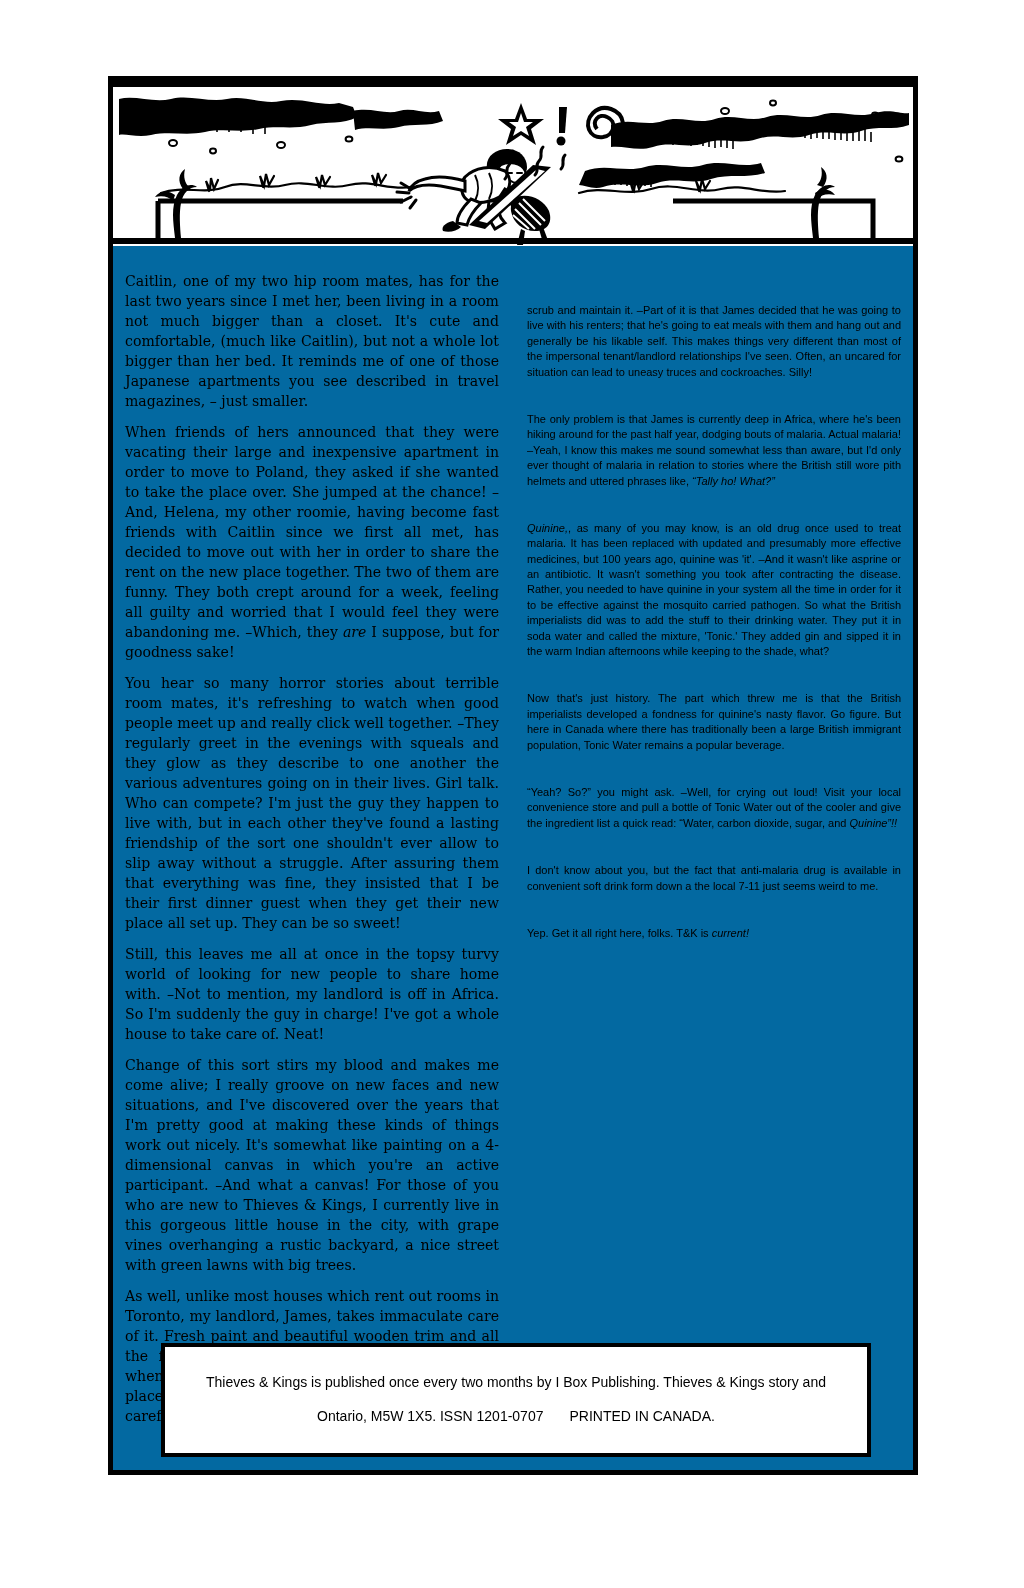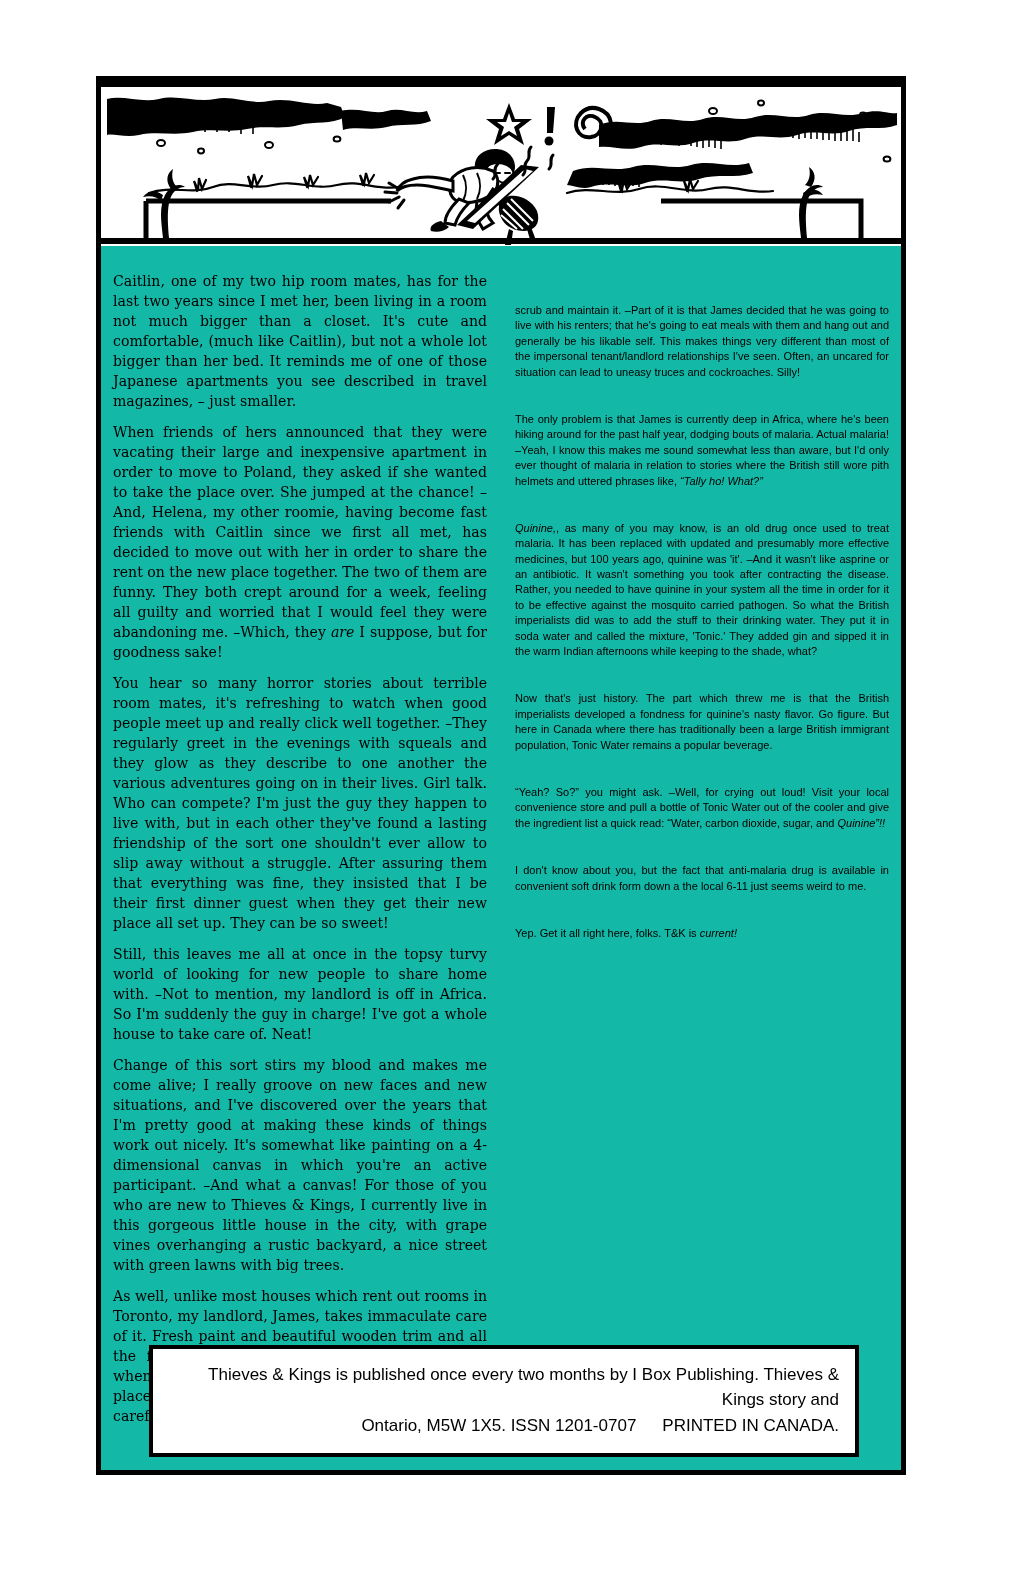--- a/index.html
+++ b/index.html
@@ -11,27 +11,27 @@
     width: 1024px;
     height: 1588px;
     font-family: "Liberation Serif", serif;
     color: #000000;
     overflow: hidden;
   }
 
   
   .page {
     position: absolute;
-    left: 96px;
+    left: 108px;
     top: 76px;
     width: 810px;
     height: 1399px;
     border: 5px solid #000;
     box-sizing: border-box;
-    background: #14b8a6;
+    background: #0369a1;
   }
   .page-inner {
     position: relative;
     width: 100%;
     height: 100%;
   }
 
   
   .banner {
     position: absolute;
@@ -76,25 +76,25 @@
     position: absolute;
     left: 48px;
     bottom: 13px;
     width: 710px;
     border: 4px solid #000;
     box-sizing: border-box;
     padding: 13px 16px 14px 16px;
     background: #fff;
   }
   .colophon p {
-    margin: 0;
+    margin: 12px;
     font-family: "Liberation Sans", sans-serif;
-    font-size: 17px;
+    font-size: 14px;
     line-height: 1.52;
-    text-align: right;
+    text-align: center;
     color: #000;
   }
   .colophon .printed {
     font-weight: normal;
     margin-left: 26px;
     white-space: nowrap;
   }
 </style>
 </head>
 <body>
@@ -289,21 +289,21 @@
       <p>Change of this sort stirs my blood and makes me come alive; I really groove on new faces and new situations, and I've discovered over the years that I'm pretty good at making these kinds of things work out nicely.  It's somewhat like painting on a 4-dimensional canvas in which you're an active participant.  –And what a canvas!  For those of you who are new to Thieves &amp; Kings, I currently live in this gorgeous little house in the city, with grape vines overhanging a rustic backyard, a nice street with green lawns with big trees.</p>
       <p><span>As well, unlike most houses which rent out rooms in Toronto, my landlord, James, takes immaculate care of it.  Fresh paint and beautiful wooden trim and all the fixings.  New visitors always gasp and wow when they walk in the door.  This is a</span> <em>very</em><span> nice place, and so far the people living here have been careful to wash,</span></p>
     </div>
 
     <div class="col col-right">
       <p>scrub and maintain it.  –Part of it is that James decided that he was going to live with his renters; that he's going to eat meals with them and hang out and generally be his likable self.  This makes things very different than most of the impersonal tenant/landlord relationships I've seen.  Often, an uncared for situation can lead to uneasy truces and cockroaches.  Silly!</p>
       <p><span>The only problem is that James is currently deep in Africa, where he's been hiking around for the past half year, dodging bouts of malaria.  Actual malaria!  –Yeah, I know this makes me sound somewhat less than aware, but I'd only ever thought of malaria in relation to stories where the British still wore pith helmets and uttered phrases like, </span><em>“Tally ho!  What?”</em></p>
       <p><em>Quinine,</em><span>, as many of you may know, is an old drug once used to treat malaria.  It has been replaced with updated and presumably more effective medicines, but 100 years ago, quinine was 'it'.  –And it wasn't like asprine or an antibiotic.  It wasn't something you took after contracting the disease.  Rather, you needed to have quinine in your system all the time in order for it to be effective against the mosquito carried pathogen.  So what the British imperialists did was to add the stuff to their drinking water.  They put it in soda water and called the mixture, 'Tonic.'  They added gin and sipped it in the warm Indian afternoons while keeping to the shade, what?</span></p>
       <p>Now that's just history.  The part which threw me is that the British imperialists developed a fondness for quinine's nasty flavor.  Go figure.  But here in Canada where there has traditionally been a large British immigrant population, Tonic Water remains a popular beverage.</p>
       <p><span>“Yeah?  So?” you might ask.  –Well, for crying out loud!  Visit your local convenience store and pull a bottle of Tonic Water out of the cooler and give the ingredient list a quick read: “Water, carbon dioxide, sugar, and </span><em>Quinine”!!</em></p>
-      <p>I don't know about you, but the fact that anti-malaria drug is available in convenient soft drink form down a the local 6-11 just seems weird to me.</p>
+      <p>I don't know about you, but the fact that anti-malaria drug is available in convenient soft drink form down a the local 7-11 just seems weird to me.</p>
       <p><span>Yep.  Get it all right here, folks.  T&amp;K is </span><em>current!</em></p>
     </div>
   </div>
 
   <div class="colophon">
     <p>Thieves &amp; Kings is published once every two months by I Box Publishing.  Thieves &amp; Kings story and</p>
     <p><span>Ontario, M5W 1X5.  ISSN 1201-0707</span><span class="printed">PRINTED IN CANADA.</span></p>
   </div>
 
  </div>

